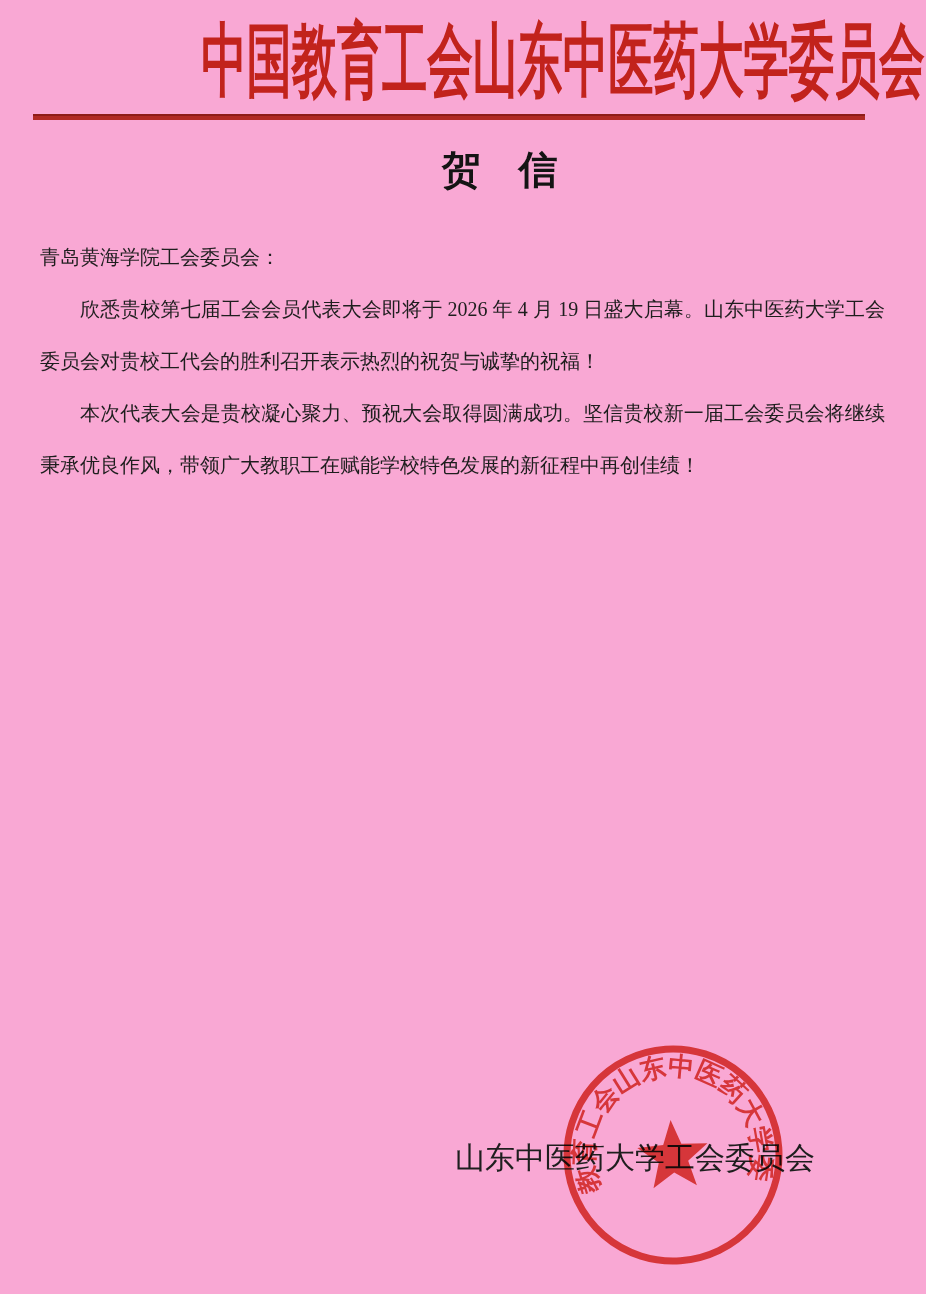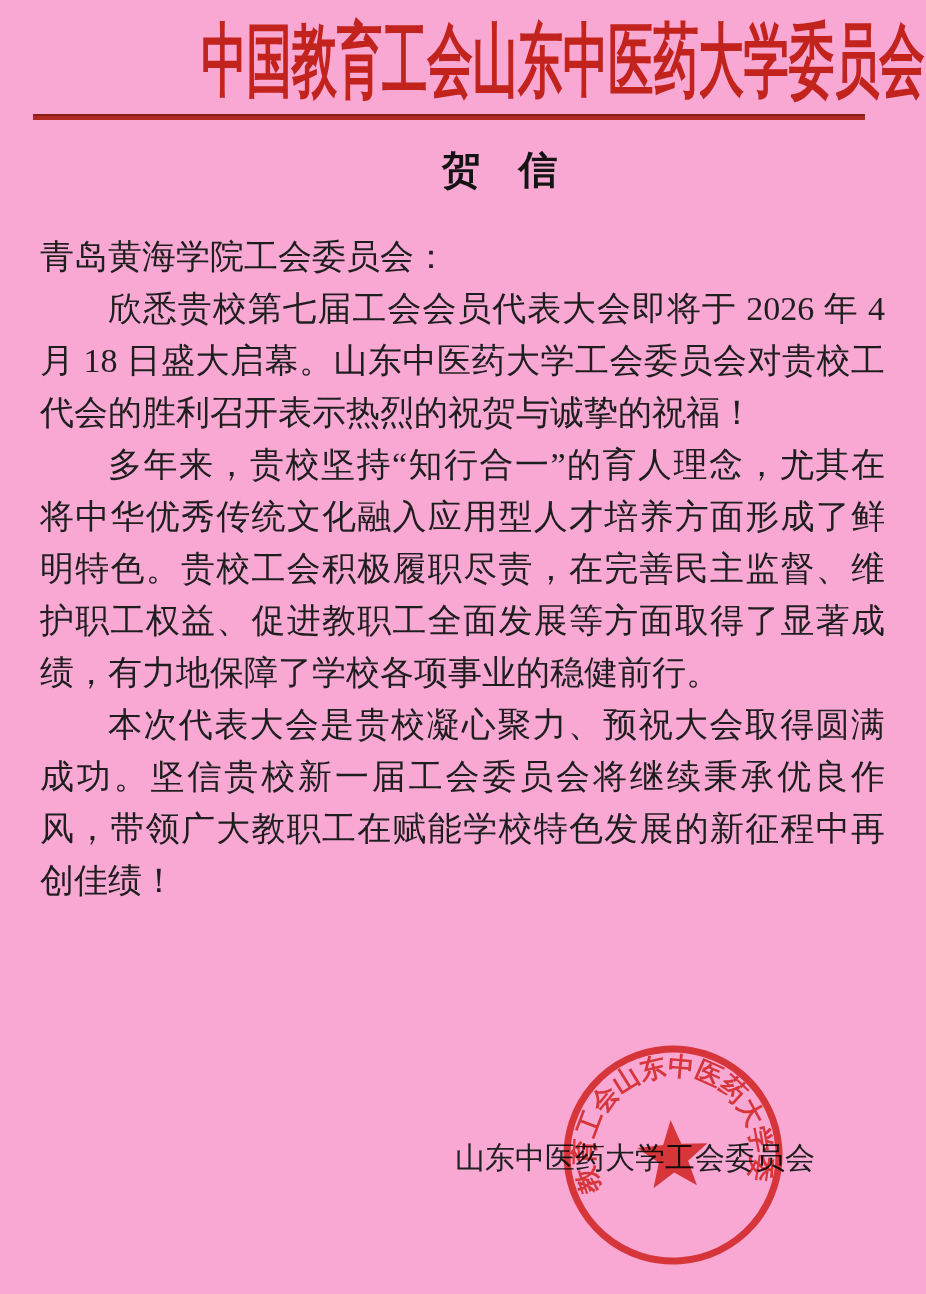--- a/index.html
+++ b/index.html
@@ -55,21 +55,21 @@
     letter-spacing: 3px;
     word-spacing: 22px;
     padding-left: 38px;
   }
   
   .letter-body {
     position: absolute;
     top: 231px;
     left: 40px;
     width: 845px;
-    font-size: 34px;
+    font-size: 20px;
     line-height: 52px;
     text-align: justify;
     color: #1e1e1e;
   }
   .letter-body p {
     margin: 0;
     padding: 0;
     text-indent: 2em;
   }
   .letter-body .salutation {
@@ -112,22 +112,21 @@
 <div class="page">
 
   <div class="letterhead" style="color:#c2231c;">中国教育工会山东中医药大学委员会</div>
 
   <div class="header-rule"></div>
 
   <div class="letter-title">贺 信</div>
 
   <div class="letter-body">
     <p class="salutation">青岛黄海学院工会委员会：</p>
-    <p>欣悉贵校第七届工会会员代表大会即将于 2026 年 4 月 18 日盛大启幕。山东中医药大学工会委员会对贵校工代会的胜利召开表示热烈的祝贺与诚挚的祝福！</p>
-    <p>多年来，贵校坚持“知行合一”的育人理念，尤其在将中华优秀传统文化融入应用型人才培养方面形成了鲜明特色。贵校工会积极履职尽责，在完善民主监督、维护职工权益、促进教职工全面发展等方面取得了显著成绩，有力地保障了学校各项事业的稳健前行。</p>
+    <p>欣悉贵校第七届工会会员代表大会即将于 2026 年 4 月 19 日盛大启幕。山东中医药大学工会委员会对贵校工代会的胜利召开表示热烈的祝贺与诚挚的祝福！</p>
     <p>本次代表大会是贵校凝心聚力、预祝大会取得圆满成功。坚信贵校新一届工会委员会将继续秉承优良作风，带领广大教职工在赋能学校特色发展的新征程中再创佳绩！</p>
   </div>
 
   <div class="signature-block">
     <div>山东中医药大学工会委员会</div>
   </div>
 
   <svg class="official-seal" viewBox="0 0 240 240" xmlns="http://www.w3.org/2000/svg">
     <circle cx="120" cy="120" r="106" fill="none" stroke="#d8392b" stroke-width="7"></circle>
     <path id="sealArc" d="M 50.72 160 A 80 80 0 1 1 189.28 160" fill="none"></path>

